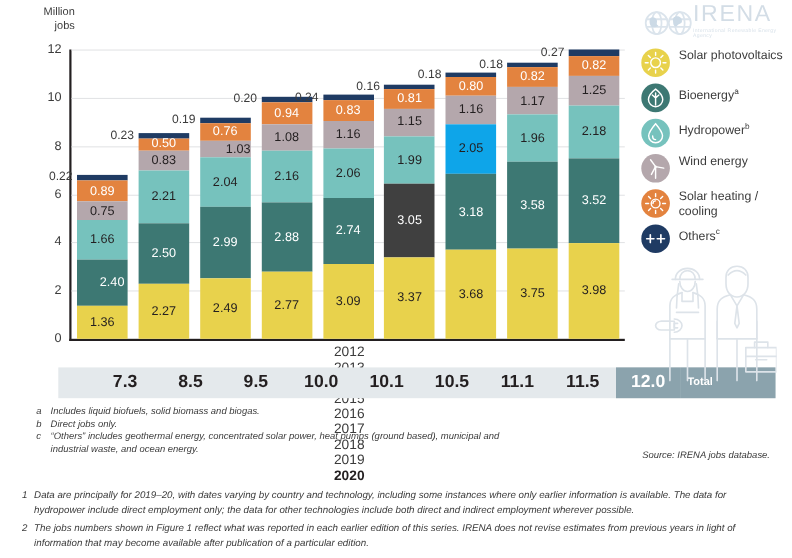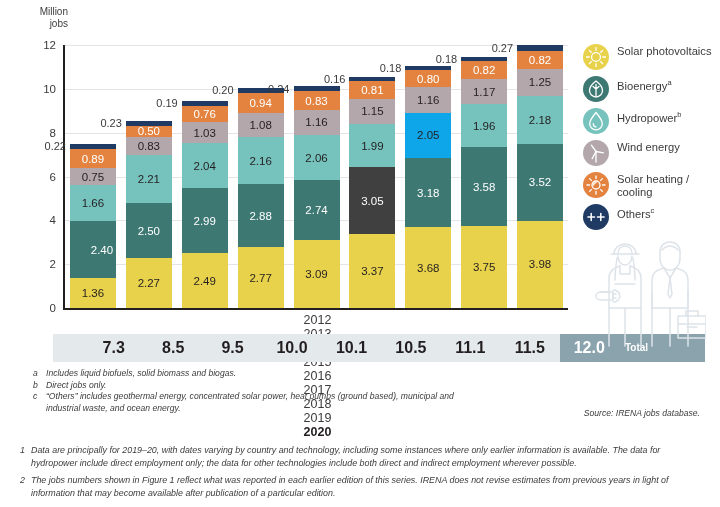--- a/index.html
+++ b/index.html
@@ -79,20 +79,41 @@
   .notes{position:absolute;left:20px;top:444px;width:684px;font-style:italic;
          font-size:8.9px;line-height:12.6px;color:#3b3b3b;}
   .note-row{display:flex;margin-bottom:5px;}
   .note-m{width:11px;flex:0 0 auto;}
 </style>
 </head>
 <body>
 
 <div id="root">
 
+  <div class="logo">
+    <div class="logo-globe">
+      <svg viewBox="0 0 46 30" width="46" height="30">
+        <g fill="none" stroke="#dbe4ec" stroke-width="1.6">
+          <circle cx="12" cy="15" r="10"></circle>
+            <circle cx="33" cy="15" r="10"></circle>
+          <ellipse cx="12" cy="15" rx="4.4" ry="10"></ellipse>
+            <ellipse cx="33" cy="15" rx="4.4" ry="10"></ellipse>
+          <path d="M2.2 11.5h19.6M2.2 18.5h19.6M23.2 11.5h19.6M23.2 18.5h19.6"></path>
+        </g>
+        <g fill="#ccdae6">
+          <path d="M7 10c2 -1 4 0 5 2s-1 4 1 5 -4 3 -6 1 -2 -7 0 -8z"></path>
+          <path d="M29 9c3 -1 6 1 6 4s-3 2 -4 4 -4 1 -4 -2 -1 -5 2 -6z"></path>
+        </g>
+      </svg>
+    </div>
+    <div class="logo-text">
+      <div class="logo-name">IRENA</div>
+      <div class="logo-sub">International Renewable Energy Agency</div>
+    </div>
+  </div>
 
   <div class="ylabel">
     <div>Million</div>
     <div>jobs</div>
   </div>
 
   <div class="plot">
     <div class="axis-y"></div>
     <div class="axis-x"></div>
     <div id="grid">
@@ -120,21 +141,21 @@
             </div>
             <div class="seg" style="height: 19.5058px; background: rgb(227, 131, 63); color: rgb(255, 255, 255);">
               <span>0.89</span>
             </div>
             <div class="seg" style="height: 16.4375px; background: rgb(180, 167, 172); color: rgb(35, 31, 32);">
               <span>0.75</span>
             </div>
             <div class="seg" style="height: 36.3817px; background: rgb(118, 194, 189); color: rgb(35, 31, 32);">
               <span>1.66</span>
             </div>
-            <div class="seg" style="height: 57px; background: rgb(61, 120, 115); color: rgb(255, 255, 255); padding-left: 18px;">
+            <div class="seg" style="height: 42px; background: rgb(61, 120, 115); color: rgb(255, 255, 255); padding-left: 18px;">
               <span>2.40</span>
             </div>
             <div class="seg" style="height: 29.8067px; background: rgb(232, 210, 76); color: rgb(35, 31, 32);">
               <span>1.36</span>
             </div>
           </div>
         </div>
         <div class="barcol">
           <div class="bar">
             <div class="seg tiny" style="height: 5.04083px; background: rgb(31, 59, 99); color: rgb(255, 255, 255);">
@@ -158,21 +179,21 @@
           </div>
         </div>
         <div class="barcol">
           <div class="bar">
             <div class="seg tiny" style="height: 4.16417px; background: rgb(31, 59, 99); color: rgb(255, 255, 255);">
               <div class="toplabel" style="left: -4px; top: 50%; color: rgb(59, 59, 59);">0.19</div>
             </div>
             <div class="seg" style="height: 16.6567px; background: rgb(227, 131, 63); color: rgb(255, 255, 255);">
               <span>0.76</span>
             </div>
-            <div class="seg" style="height: 21px; background: rgb(180, 167, 172); color: rgb(35, 31, 32);">
+            <div class="seg" style="height: 15px; background: rgb(180, 167, 172); color: rgb(35, 31, 32); justify-content: flex-end;">
               <span>1.03</span>
             </div>
             <div class="seg" style="height: 44.71px; background: rgb(118, 194, 189); color: rgb(35, 31, 32);">
               <span>2.04</span>
             </div>
             <div class="seg" style="height: 65.5308px; background: rgb(61, 120, 115); color: rgb(255, 255, 255);">
               <span>2.99</span>
             </div>
             <div class="seg" style="height: 54.5725px; background: rgb(232, 210, 76); color: rgb(35, 31, 32);">
               <span>2.49</span>

